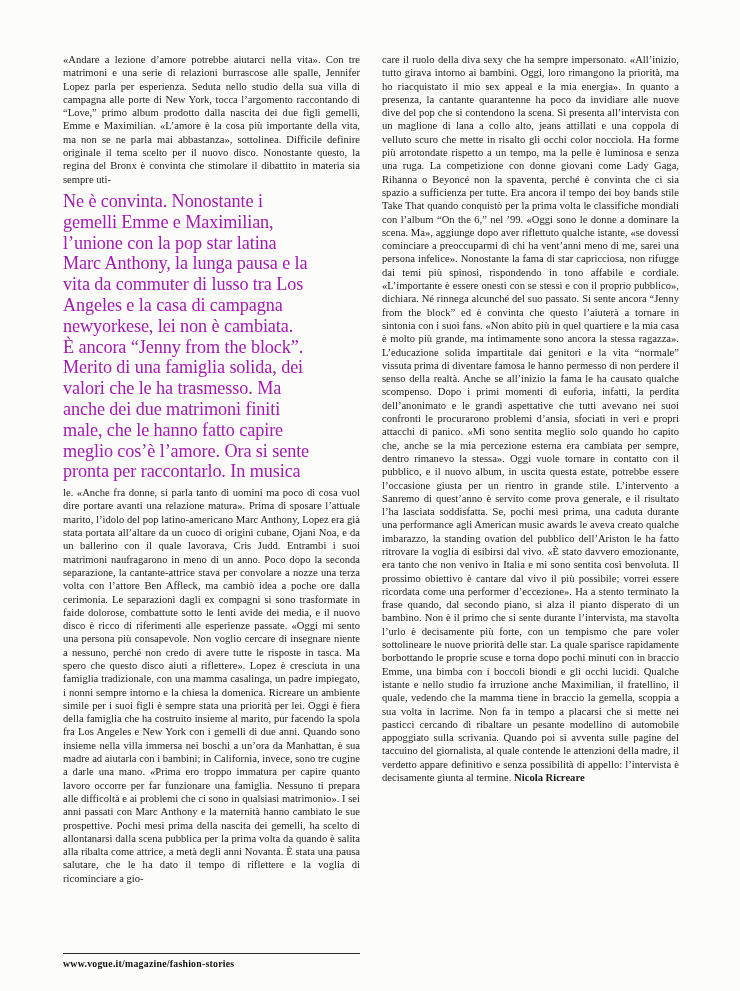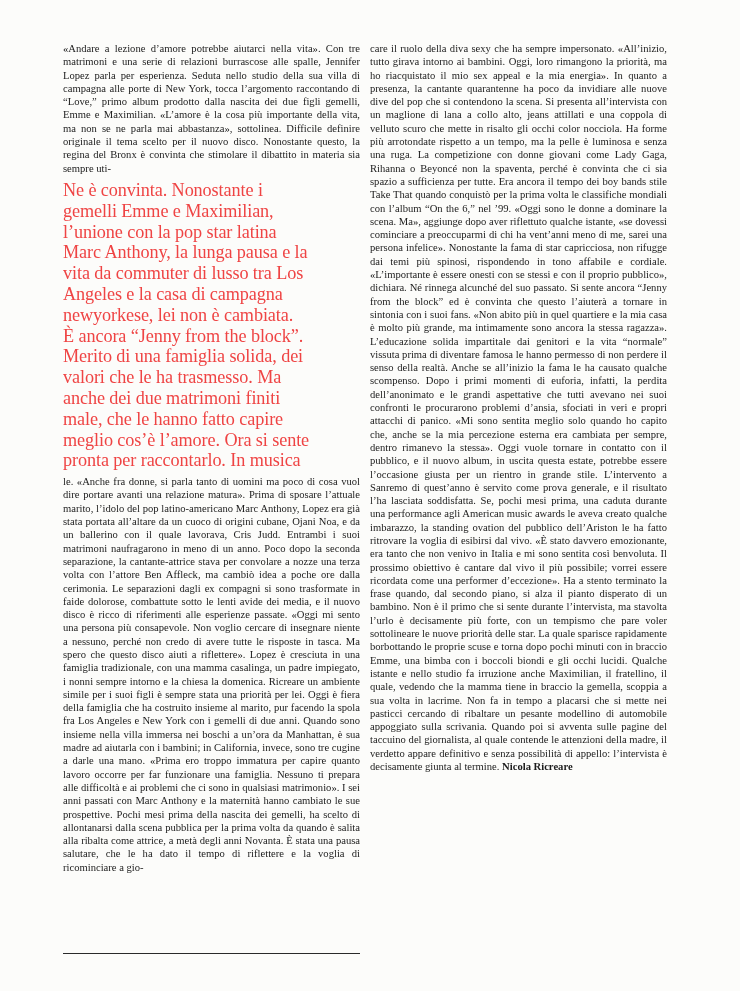--- a/index.html
+++ b/index.html
@@ -8,39 +8,39 @@
     width: 740px;
     height: 991px;
     background: #fcfcfa;
     font-family: "Liberation Serif", serif;
     color: #1b1b1b;
     overflow: hidden;
   }
   .columns {
     position: absolute;
     left: 63px;
-    top: 42px;
+    top: 53px;
     width: 616px;
     display: flex;
-    gap: 10px;
+    gap: 22px;
   }
   .col { width: 297px; }
   .body-text {
     margin: 0;
     font-size: 10.6px;
     line-height: 13.3px;
     text-align: justify;
   }
   .pull-quote {
     margin: 5px 0 4px 0;
     padding: 0;
     font-size: 18.2px;
     line-height: 20.8px;
     letter-spacing: -0.1px;
-    color: #ef4444;
+    color: #a21caf;
     white-space: pre-line;
   }
   .byline {
     font-weight: bold;
     white-space: nowrap;
   }
   .footer {
     position: absolute;
     left: 63px;
     top: 953px;
@@ -85,14 +85,15 @@
 
     <section class="col">
       <p class="body-text"><span>care il ruolo della diva sexy che ha sempre impersonato. «All’inizio, tutto girava intorno ai bambini. Oggi, loro rimangono la priorità, ma ho riacquistato il mio sex appeal e la mia energia». In quanto a presenza, la cantante quarantenne ha poco da invidiare alle nuove dive del pop che si contendono la scena. Si presenta all’intervista con un maglione di lana a collo alto, jeans attillati e una coppola di velluto scuro che mette in risalto gli occhi color nocciola. Ha forme più arrotondate rispetto a un tempo, ma la pelle è luminosa e senza una ruga. La competizione con donne giovani come Lady Gaga, Rihanna o Beyoncé non la spaventa, perché è convinta che ci sia spazio a sufficienza per tutte. Era ancora il tempo dei boy bands stile Take That quando conquistò per la prima volta le classifiche mondiali con l’album “On the 6,” nel ’99. «Oggi sono le donne a dominare la scena. Ma», aggiunge dopo aver riflettuto qualche istante, «se dovessi cominciare a preoccuparmi di chi ha vent’anni meno di me, sarei una persona infelice». Nonostante la fama di star capricciosa, non rifugge dai temi più spinosi, rispondendo in tono affabile e cordiale. «L’importante è essere onesti con se stessi e con il proprio pubblico», dichiara. Né rinnega alcunché del suo passato. Si sente ancora “Jenny from the block” ed è convinta che questo l’aiuterà a tornare in sintonia con i suoi fans. «Non abito più in quel quartiere e la mia casa è molto più grande, ma intimamente sono ancora la stessa ragazza». L’educazione solida impartitale dai genitori e la vita “normale” vissuta prima di diventare famosa le hanno permesso di non perdere il senso della realtà. Anche se all’inizio la fama le ha causato qualche scompenso. Dopo i primi momenti di euforia, infatti, la perdita dell’anonimato e le grandi aspettative che tutti avevano nei suoi confronti le procurarono problemi d’ansia, sfociati in veri e propri attacchi di panico. «Mi sono sentita meglio solo quando ho capito che, anche se la mia percezione esterna era cambiata per sempre, dentro rimanevo la stessa». Oggi vuole tornare in contatto con il pubblico, e il nuovo album, in uscita questa estate, potrebbe essere l’occasione giusta per un rientro in grande stile. L’intervento a Sanremo di quest’anno è servito come prova generale, e il risultato l’ha lasciata soddisfatta. Se, pochi mesi prima, una caduta durante una performance agli American music awards le aveva creato qualche imbarazzo, la standing ovation del pubblico dell’Ariston le ha fatto ritrovare la voglia di esibirsi dal vivo. «È stato davvero emozionante, era tanto che non venivo in Italia e mi sono sentita così benvoluta. Il prossimo obiettivo è cantare dal vivo il più possibile; vorrei essere ricordata come una performer d’eccezione». Ha a stento terminato la frase quando, dal secondo piano, si alza il pianto disperato di un bambino. Non è il primo che si sente durante l’intervista, ma stavolta l’urlo è decisamente più forte, con un tempismo che pare voler sottolineare le nuove priorità delle star. La quale sparisce rapidamente borbottando le proprie scuse e torna dopo pochi minuti con in braccio Emme, una bimba con i boccoli biondi e gli occhi lucidi. Qualche istante e nello studio fa irruzione anche Maximilian, il fratellino, il quale, vedendo che la mamma tiene in braccio la gemella, scoppia a sua volta in lacrime. Non fa in tempo a placarsi che si mette nei pasticci cercando di ribaltare un pesante modellino di automobile appoggiato sulla scrivania. Quando poi si avventa sulle pagine del taccuino del giornalista, al quale contende le attenzioni della madre, il verdetto appare definitivo e senza possibilità di appello: l’intervista è decisamente giunta al termine.</span>
         <span class="byline">Nicola Ricreare</span></p>
     </section>
 
   </main>
 
   <footer class="footer">
     <div class="footer-rule"></div>
+    <div class="footer-url">www.vogue.it/magazine/fashion-stories</div>
   </footer>
 </div>
 
 </body></html>

